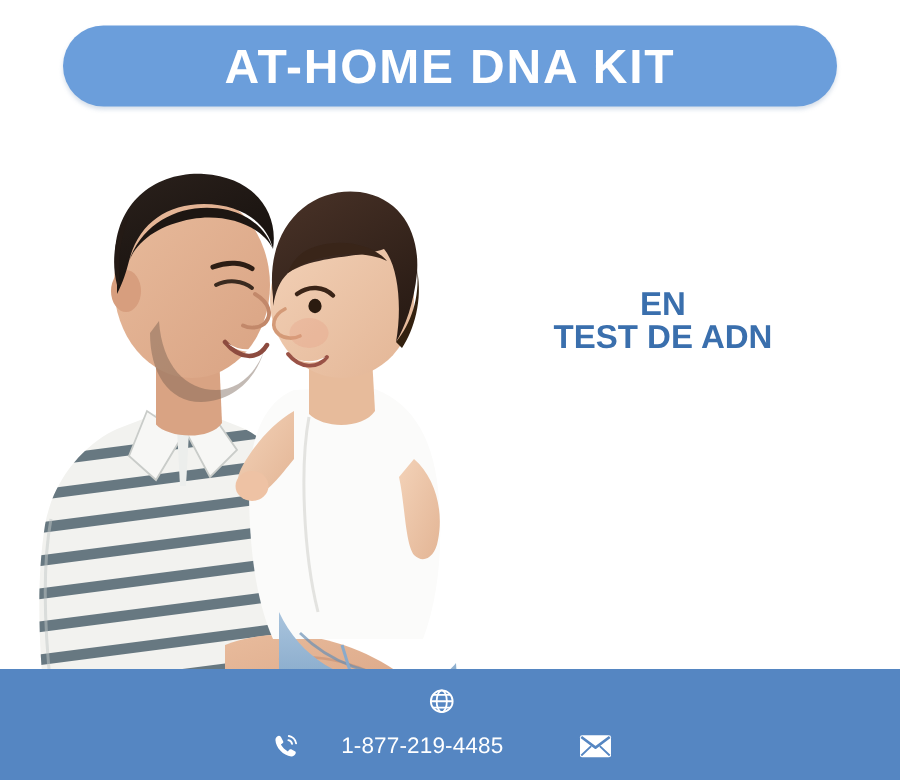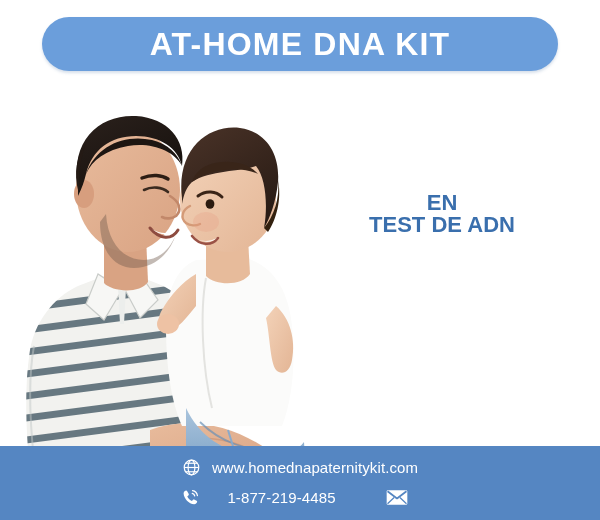--- a/index.html
+++ b/index.html
@@ -248,21 +248,20 @@
     <div id="footer-row-website" class="footer-row">
       <span class="footer-icon">
         <svg width="19" height="19" viewBox="0 0 24 24" fill="none" stroke="#ffffff" stroke-width="1.5">
           <circle cx="12" cy="12" r="9.2"></circle>
           <ellipse cx="12" cy="12" rx="4.3" ry="9.2"></ellipse>
           <line x1="2.8" y1="12" x2="21.2" y2="12"></line>
           <line x1="4.4" y1="6.6" x2="19.6" y2="6.6"></line>
           <line x1="4.4" y1="17.4" x2="19.6" y2="17.4"></line>
         </svg>
       </span>
-      <span class="footer-text">www.homednapaternitykit.com</span>
     </div>
 
     <div id="footer-row-contact" class="footer-row">
       <span class="footer-icon">
         <svg width="19" height="19" viewBox="0 0 24 24">
           <path d="M6.2 3.2 C4.6 3.6 3.2 5.1 3.3 6.8 C3.7 13.4 9.9 19.9 16.6 20.6
                    C18.3 20.7 19.9 19.4 20.4 17.8 C20.6 17.1 20.3 16.5 19.7 16.2
                    L16.6 14.6 C16 14.3 15.3 14.5 14.9 15 L13.8 16.4
                    C11.4 15.2 9.2 13 7.9 10.6 L9.3 9.5 C9.9 9.1 10.1 8.3 9.8 7.7
                    L8.2 4.6 C7.9 4 7 3.1 6.2 3.2 Z" fill="#ffffff"></path>

